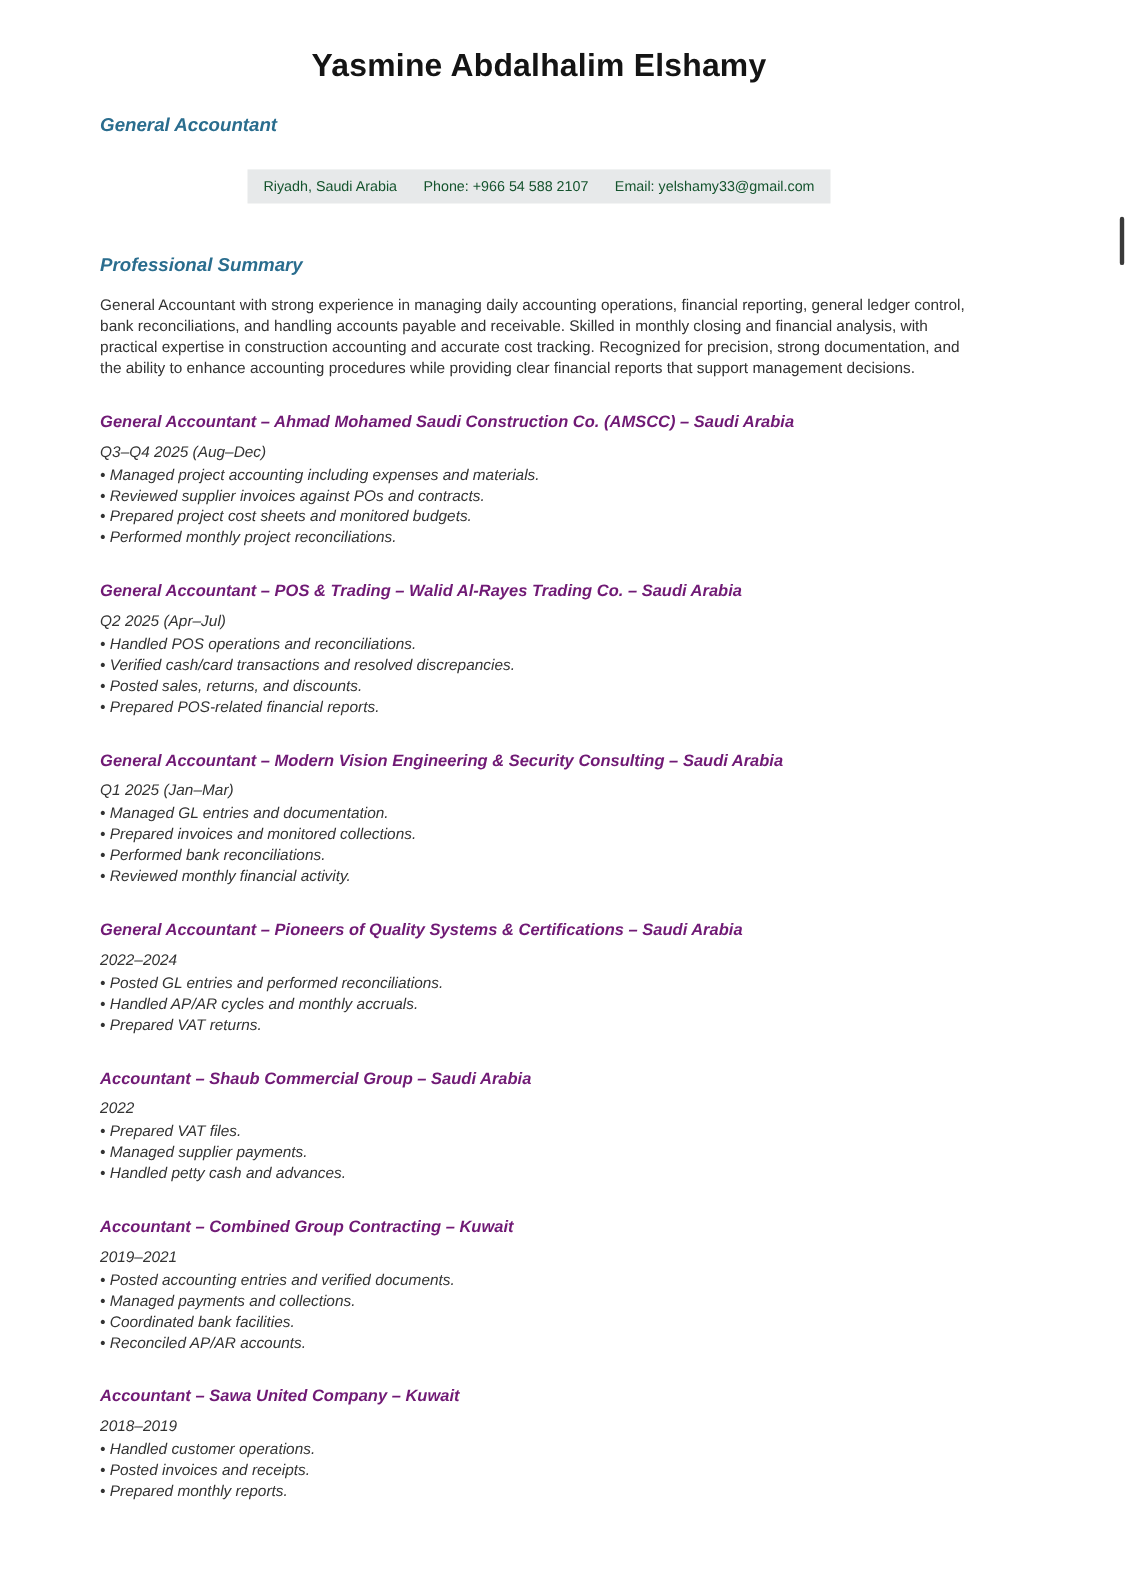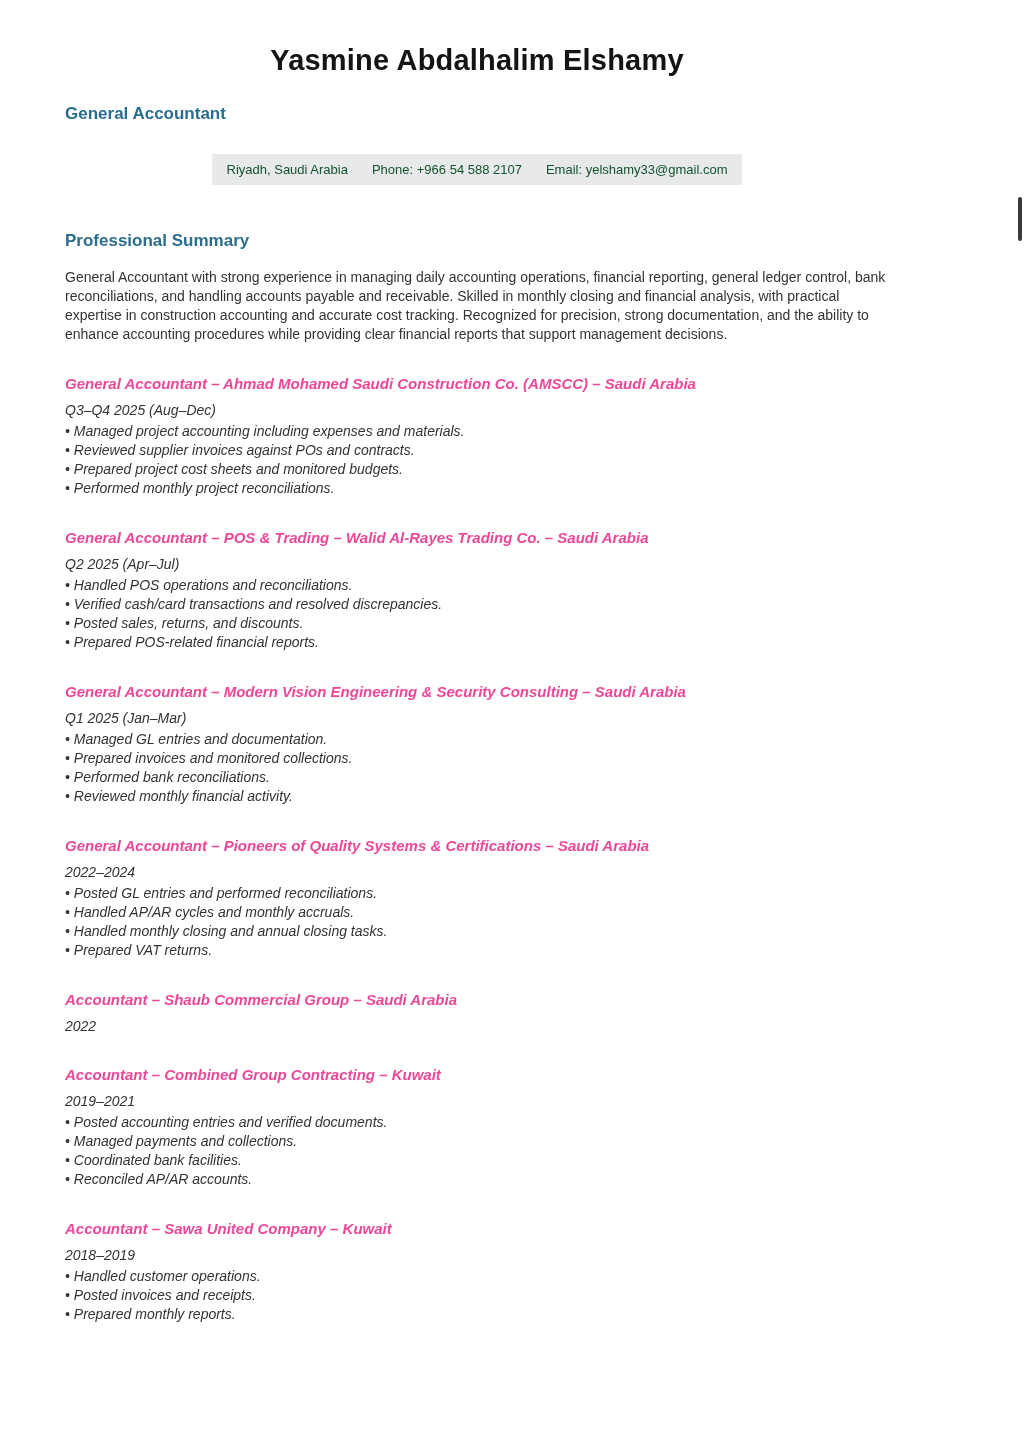--- a/index.html
+++ b/index.html
@@ -9,36 +9,37 @@
   body {
     width: 1024px;
     height: 1447px;
     background: #ffffff;
     font-family: "Liberation Sans", "DejaVu Sans", sans-serif;
     color: #333333;
     position: relative;
     overflow: hidden;
   }
   .page {
-    padding: 44px 135px 0 65px;
+    padding: 44px 135px 0 91px;
     box-sizing: border-box;
   }
   .candidate-name {
     font-size: 29px;
     font-weight: bold;
     text-align: center;
     color: #141414;
     margin: 0 0 27px 0;
     letter-spacing: 0.2px;
   }
   .accent-heading {
     color: #2a6d8e;
     font-size: 17px;
     font-weight: bold;
     margin: 0;
+    font-style: italic;
   }
   .contact-bar {
     background: #e7e9ea;
     width: fit-content;
     margin: 30px auto 0 auto;
     padding: 8px 15px;
     display: flex;
     align-items: center;
     gap: 24px;
     font-size: 13px;
@@ -54,21 +55,21 @@
     margin: 17px 0 0 0;
     color: #333333;
   }
   .job {
     margin-top: 31px;
   }
   .job-title {
     font-size: 15px;
     font-weight: bold;
     font-style: italic;
-    color: #ec4899;
+    color: #701a75;
     margin: 0;
     line-height: 18px;
   }
   .job-period {
     font-style: italic;
     font-size: 14px;
     margin-top: 9px;
     line-height: 17px;
     color: #333333;
   }
@@ -143,28 +144,32 @@
           <div class="bullet-line">• Reviewed monthly financial activity.</div>
         </div>
   </section>
 
   <section class="job">
     <h3 class="job-title">General Accountant – Pioneers of Quality Systems &amp; Certifications – Saudi Arabia</h3>
     <div class="job-period">2022–2024</div>
     <div class="job-bullets">
           <div class="bullet-line">• Posted GL entries and performed reconciliations.</div>
           <div class="bullet-line">• Handled AP/AR cycles and monthly accruals.</div>
-          <div class="bullet-line">• Handled monthly closing and annual closing tasks.</div>
           <div class="bullet-line">• Prepared VAT returns.</div>
         </div>
   </section>
 
   <section class="job">
     <h3 class="job-title">Accountant – Shaub Commercial Group – Saudi Arabia</h3>
     <div class="job-period">2022</div>
+    <div class="job-bullets">
+          <div class="bullet-line">• Prepared VAT files.</div>
+          <div class="bullet-line">• Managed supplier payments.</div>
+          <div class="bullet-line">• Handled petty cash and advances.</div>
+        </div>
   </section>
 
   <section class="job">
     <h3 class="job-title">Accountant – Combined Group Contracting – Kuwait</h3>
     <div class="job-period">2019–2021</div>
     <div class="job-bullets">
           <div class="bullet-line">• Posted accounting entries and verified documents.</div>
           <div class="bullet-line">• Managed payments and collections.</div>
           <div class="bullet-line">• Coordinated bank facilities.</div>
           <div class="bullet-line">• Reconciled AP/AR accounts.</div>

